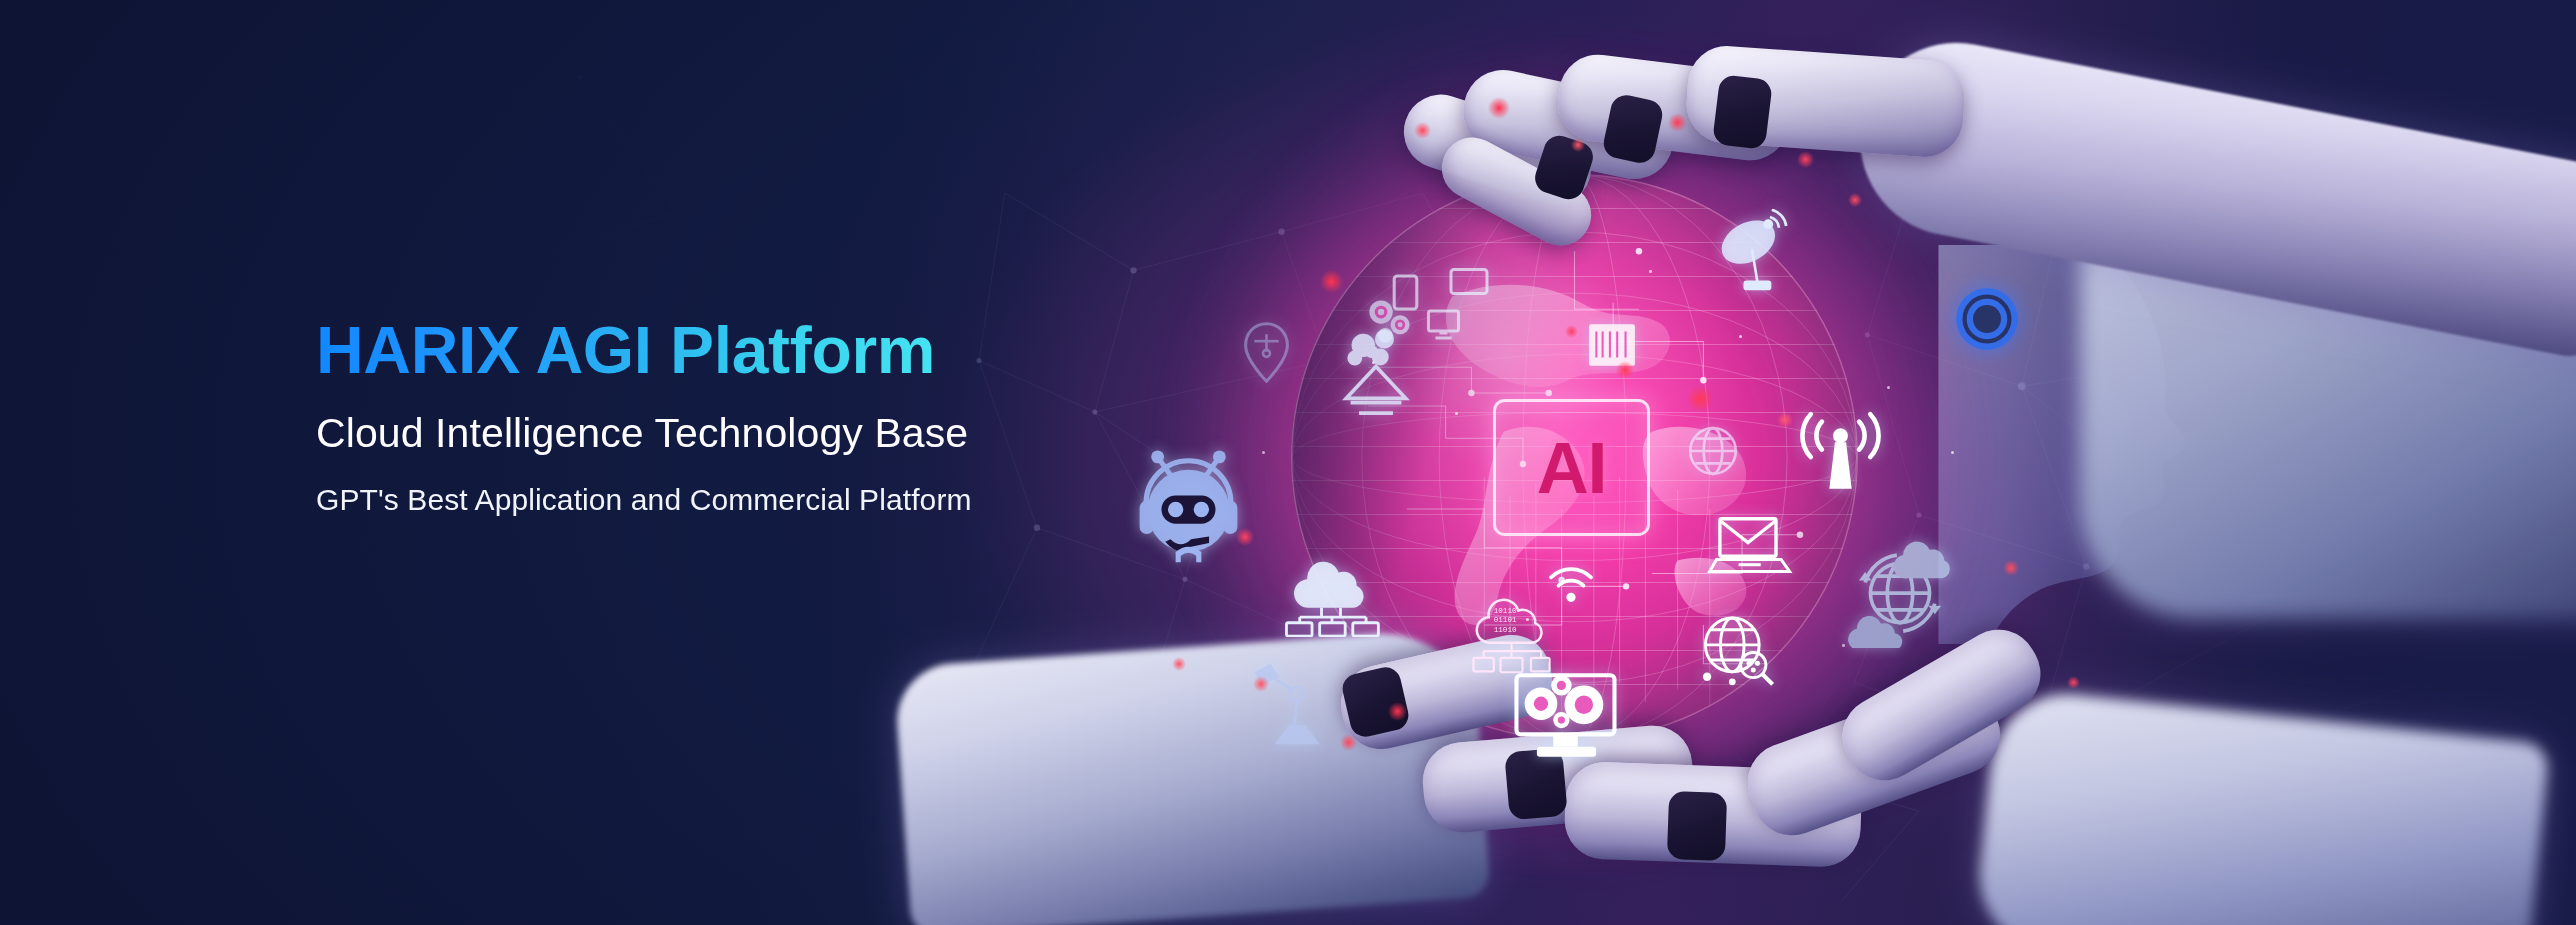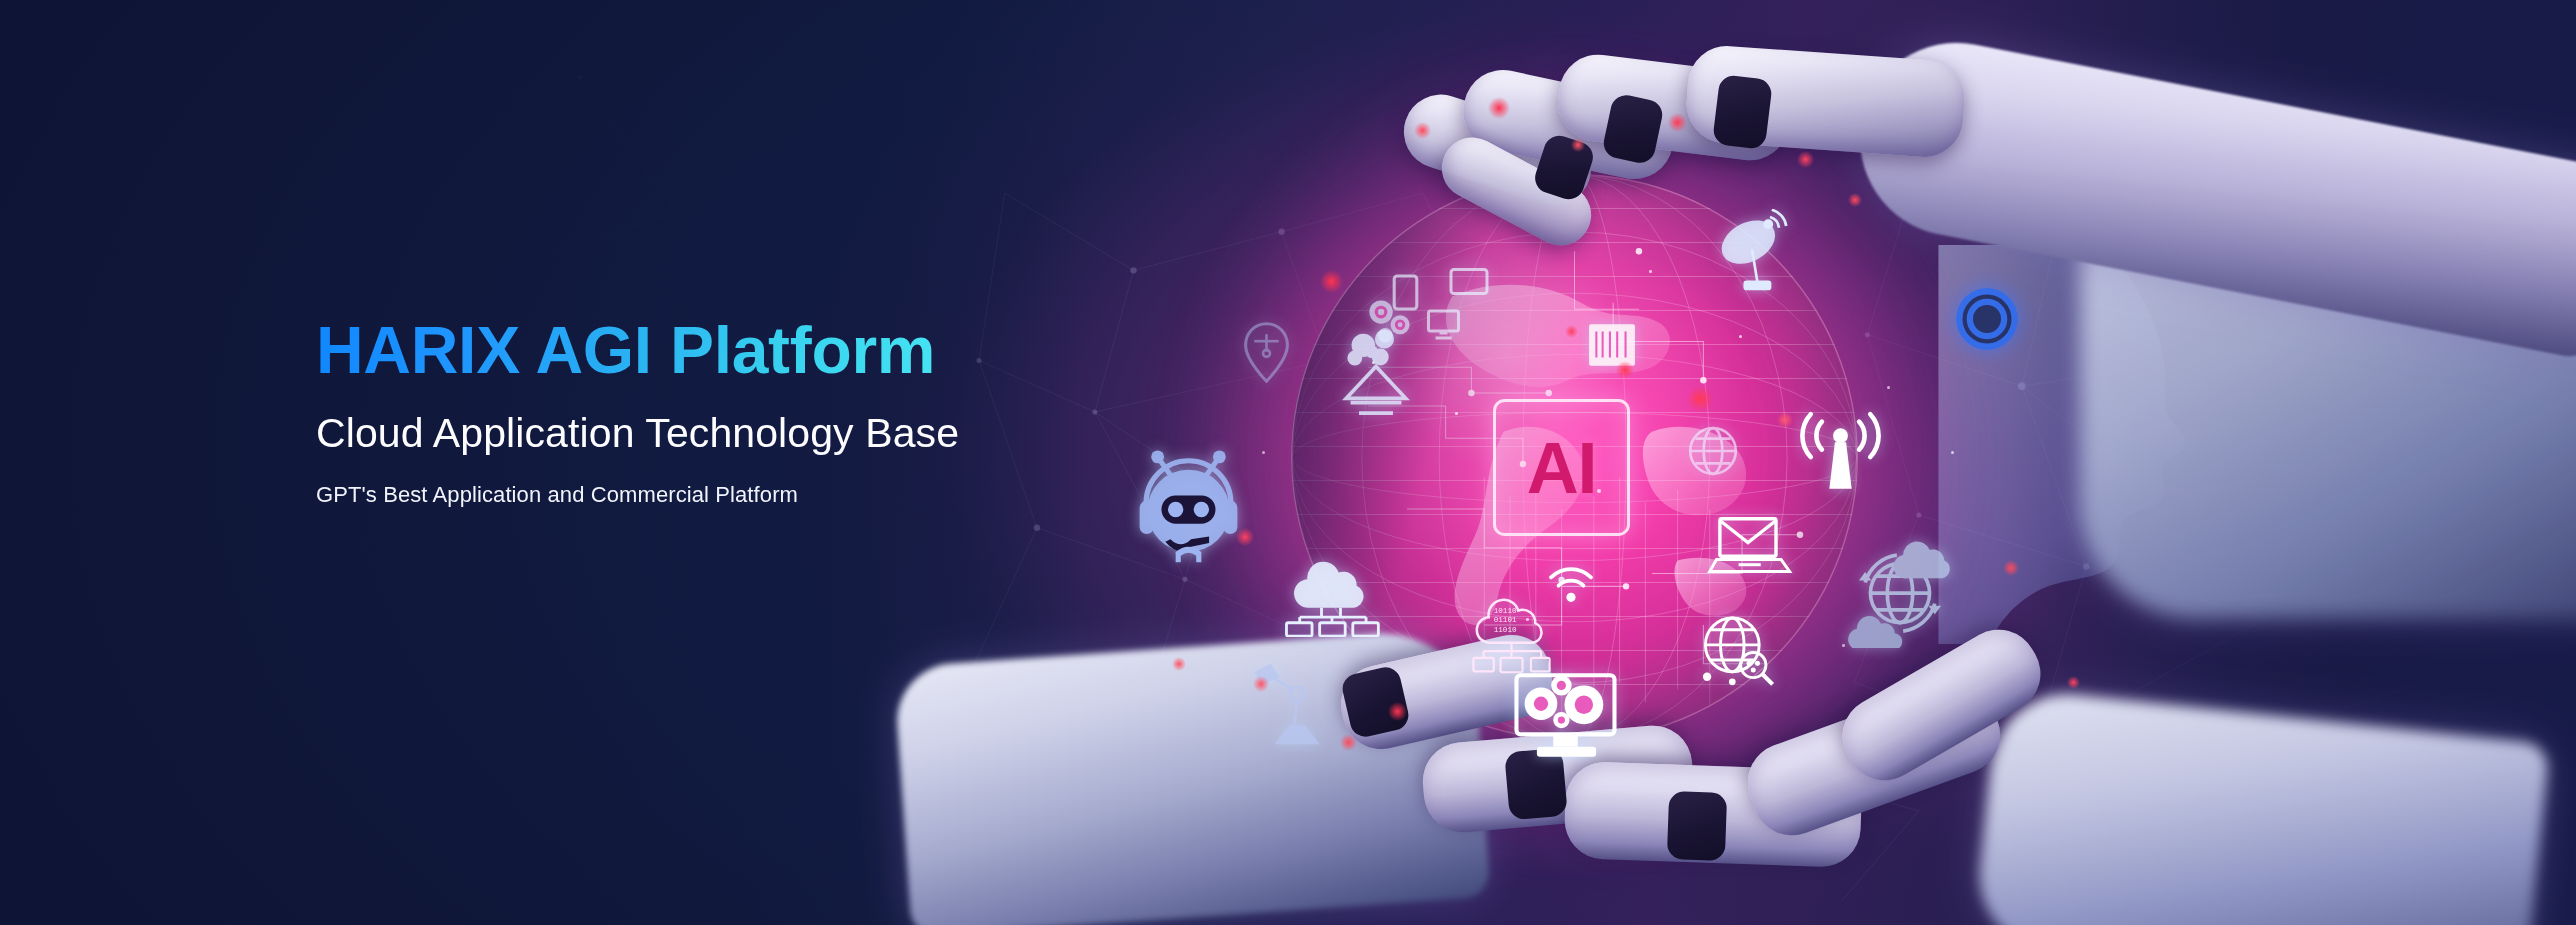--- a/index.html
+++ b/index.html
@@ -54,21 +54,21 @@
     display:inline-block;
     font-stretch:condensed;
   }
   .subtitle {
     margin-top:26px;
     font-size:41px; font-weight:400; color:#fdfdff;
     line-height:1.1; letter-spacing:0.1px;
   }
   .tagline {
     margin-top:26px;
-    font-size:22px; font-weight:400; color:#f2f4fb;
+    font-size:30px; font-weight:400; color:#f2f4fb;
     line-height:1.2; letter-spacing:0.1px;
   }
 
   
   .globe-wrap {
     position:absolute; left:1291px; top:174px;
     width:567px; height:567px; z-index:8;
   }
   .globe-glow {
     position:absolute; left:-122px; top:-122px; width:811px; height:811px;
@@ -165,21 +165,21 @@
   }
 
   
   .bokeh { position:absolute; border-radius:50%; z-index:17; }
 
   
   .spark { position:absolute; border-radius:50%; background:#fff; z-index:15; }
 
   
   .ai-chip {
-    position:absolute; left:1493px; top:399px; width:137px; height:137px;
+    position:absolute; left:1493px; top:399px; width:157px; height:137px;
     border:3.2px solid rgba(255,235,250,0.92);
     border-radius:11.6px;
     z-index:18;
     display:flex; align-items:center; justify-content:center;
     box-shadow:0 0 23px rgba(255,150,220,0.6), inset 0 0 26px rgba(255,190,235,0.35);
     background:rgba(255,120,200,0.12);
   }
   .ai-chip-text {
     font-size:72px; font-weight:bold; letter-spacing:-1.3px;
     color:#d11a6e;
@@ -645,18 +645,18 @@
   <div class="spark" style="left:1842px;top:644px;width:2.6px;height:2.6px;opacity:.6;"></div>
   <div class="spark" style="left:1951px;top:451px;width:3.2px;height:3.2px;opacity:.7;"></div>
   <div class="spark" style="left:1649px;top:270px;width:2.6px;height:2.6px;opacity:.7;"></div>
   <div class="spark" style="left:1887px;top:386px;width:3.2px;height:3.2px;opacity:.65;"></div>
 
   <div class="bg-vignette"></div>
   <div class="bg-right-fade"></div>
 
   <div class="copy">
     <h1 class="title">HARIX AGI Platform</h1>
-    <div class="subtitle">Cloud Application Technology Base</div>
+    <div class="subtitle">Cloud Intelligence Technology Base</div>
     <div class="tagline">GPT's Best Application and Commercial Platform</div>
   </div>
 
 </div>
 
 
 </body></html>

